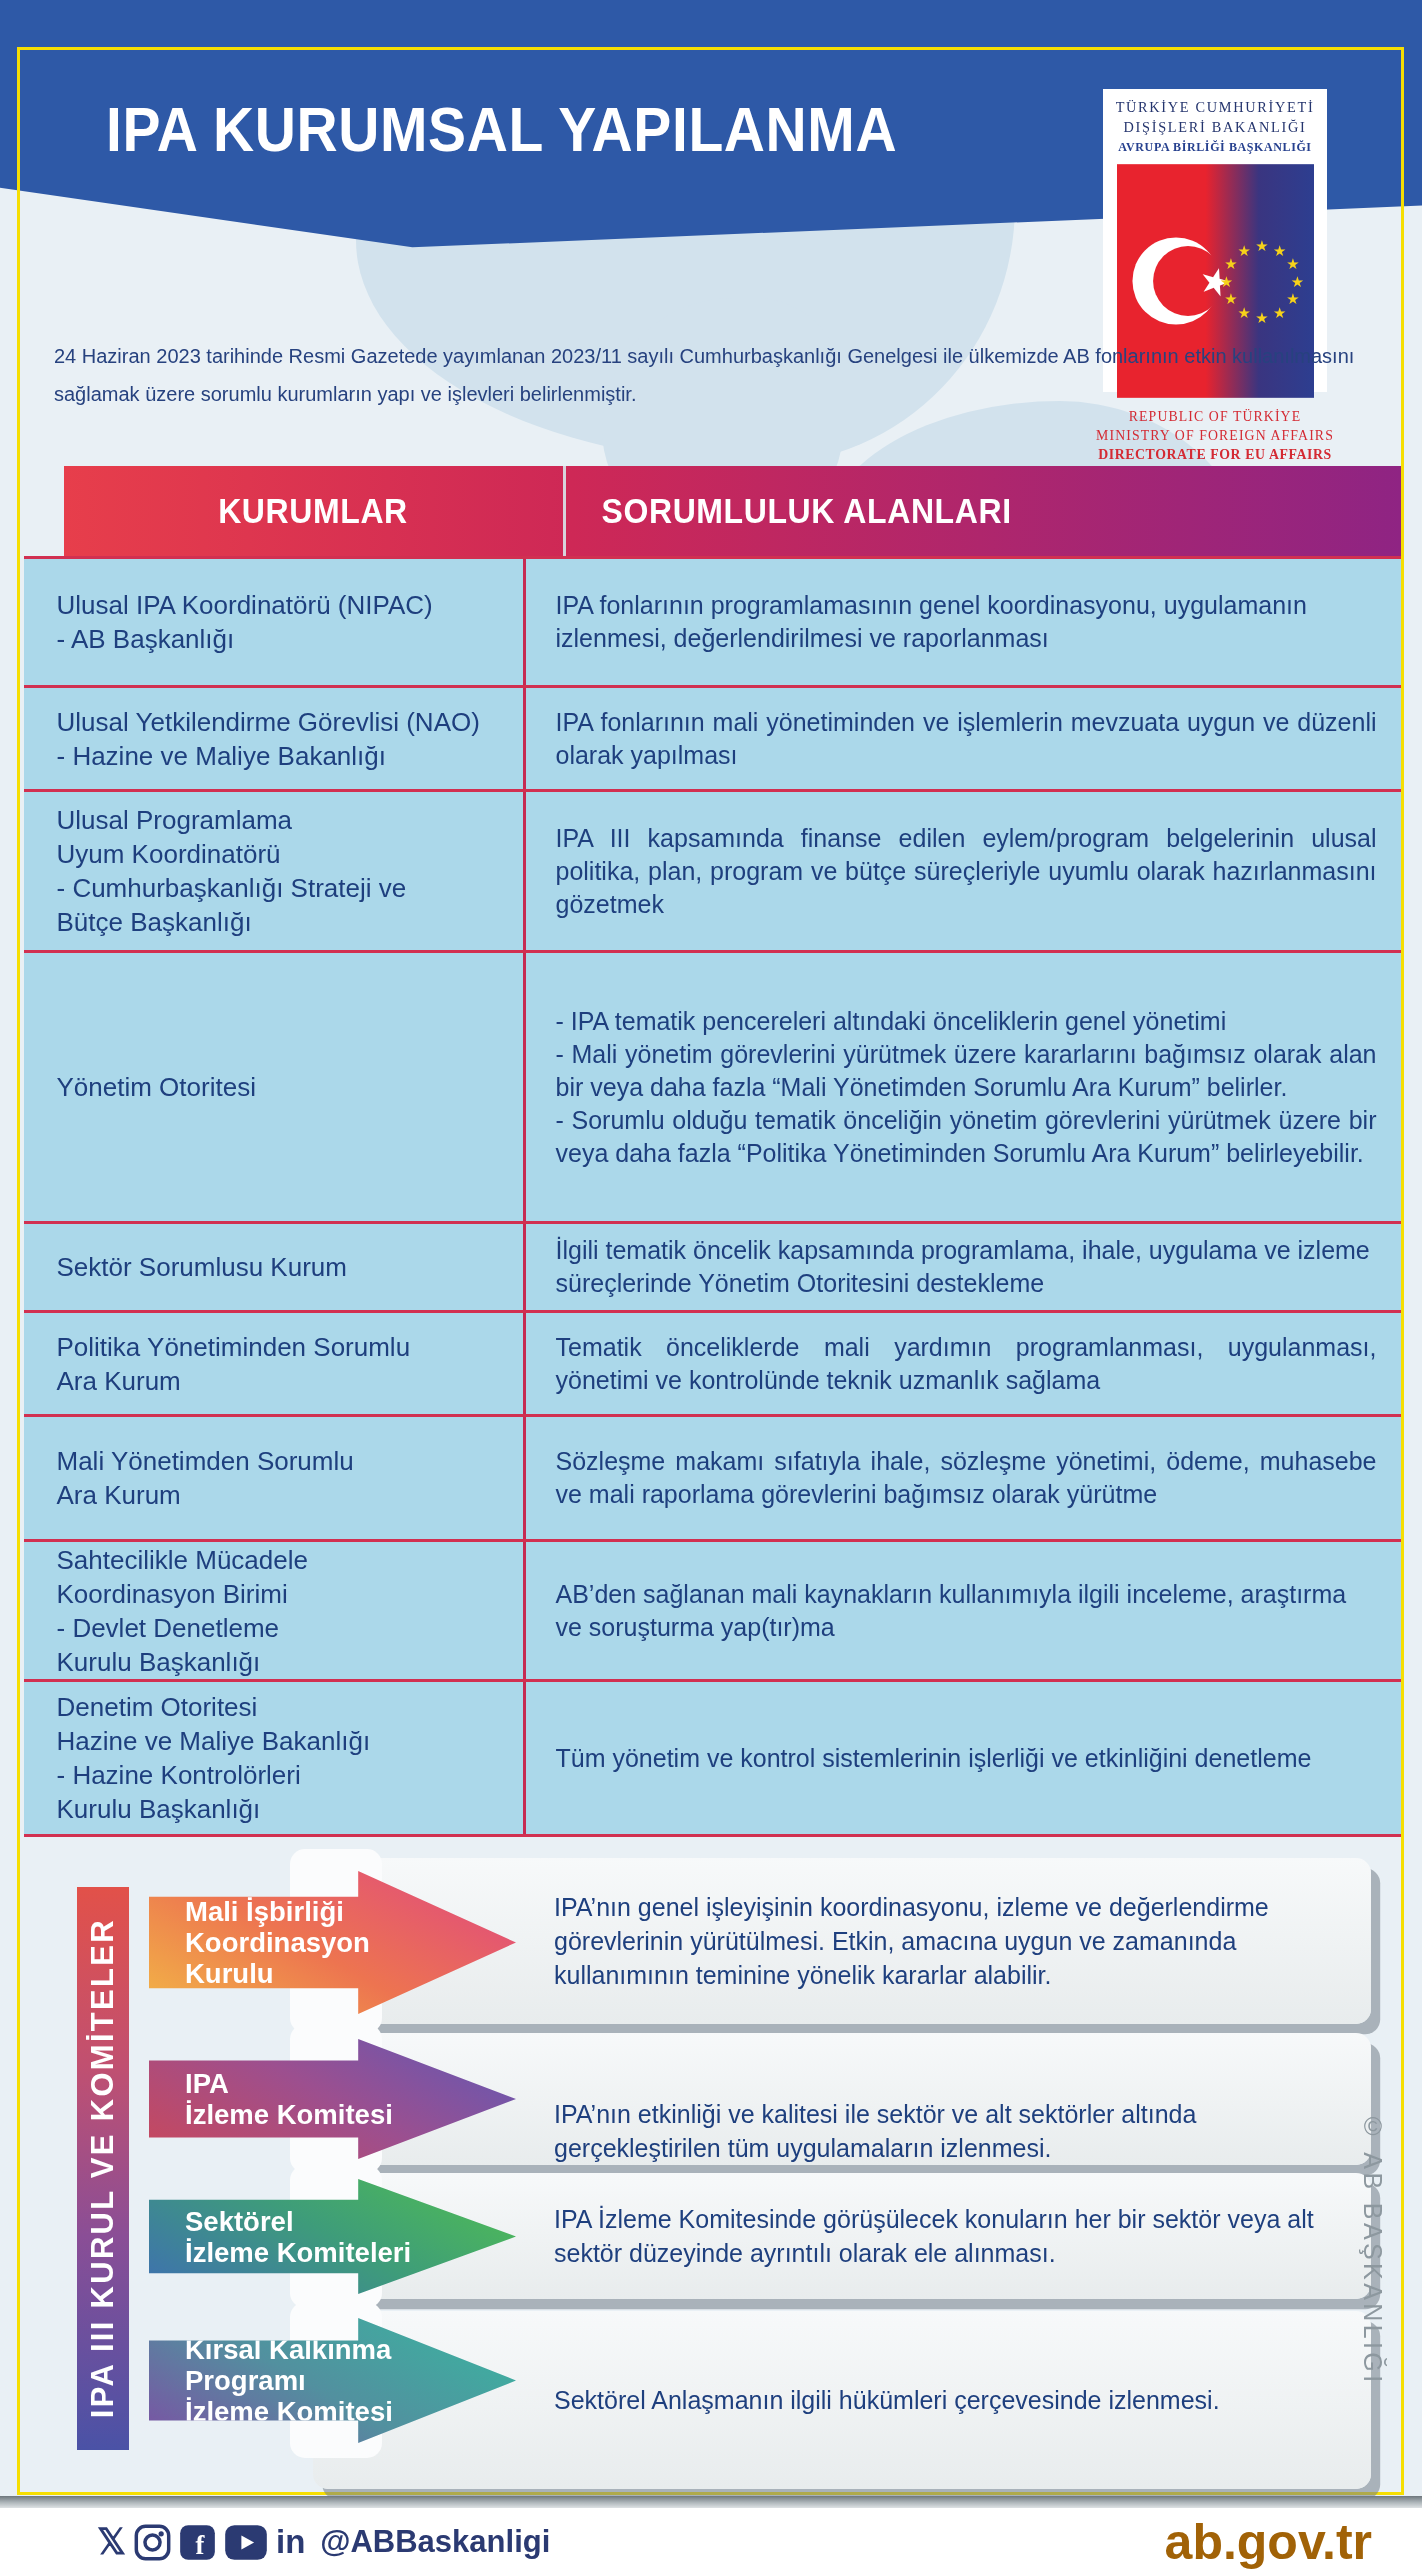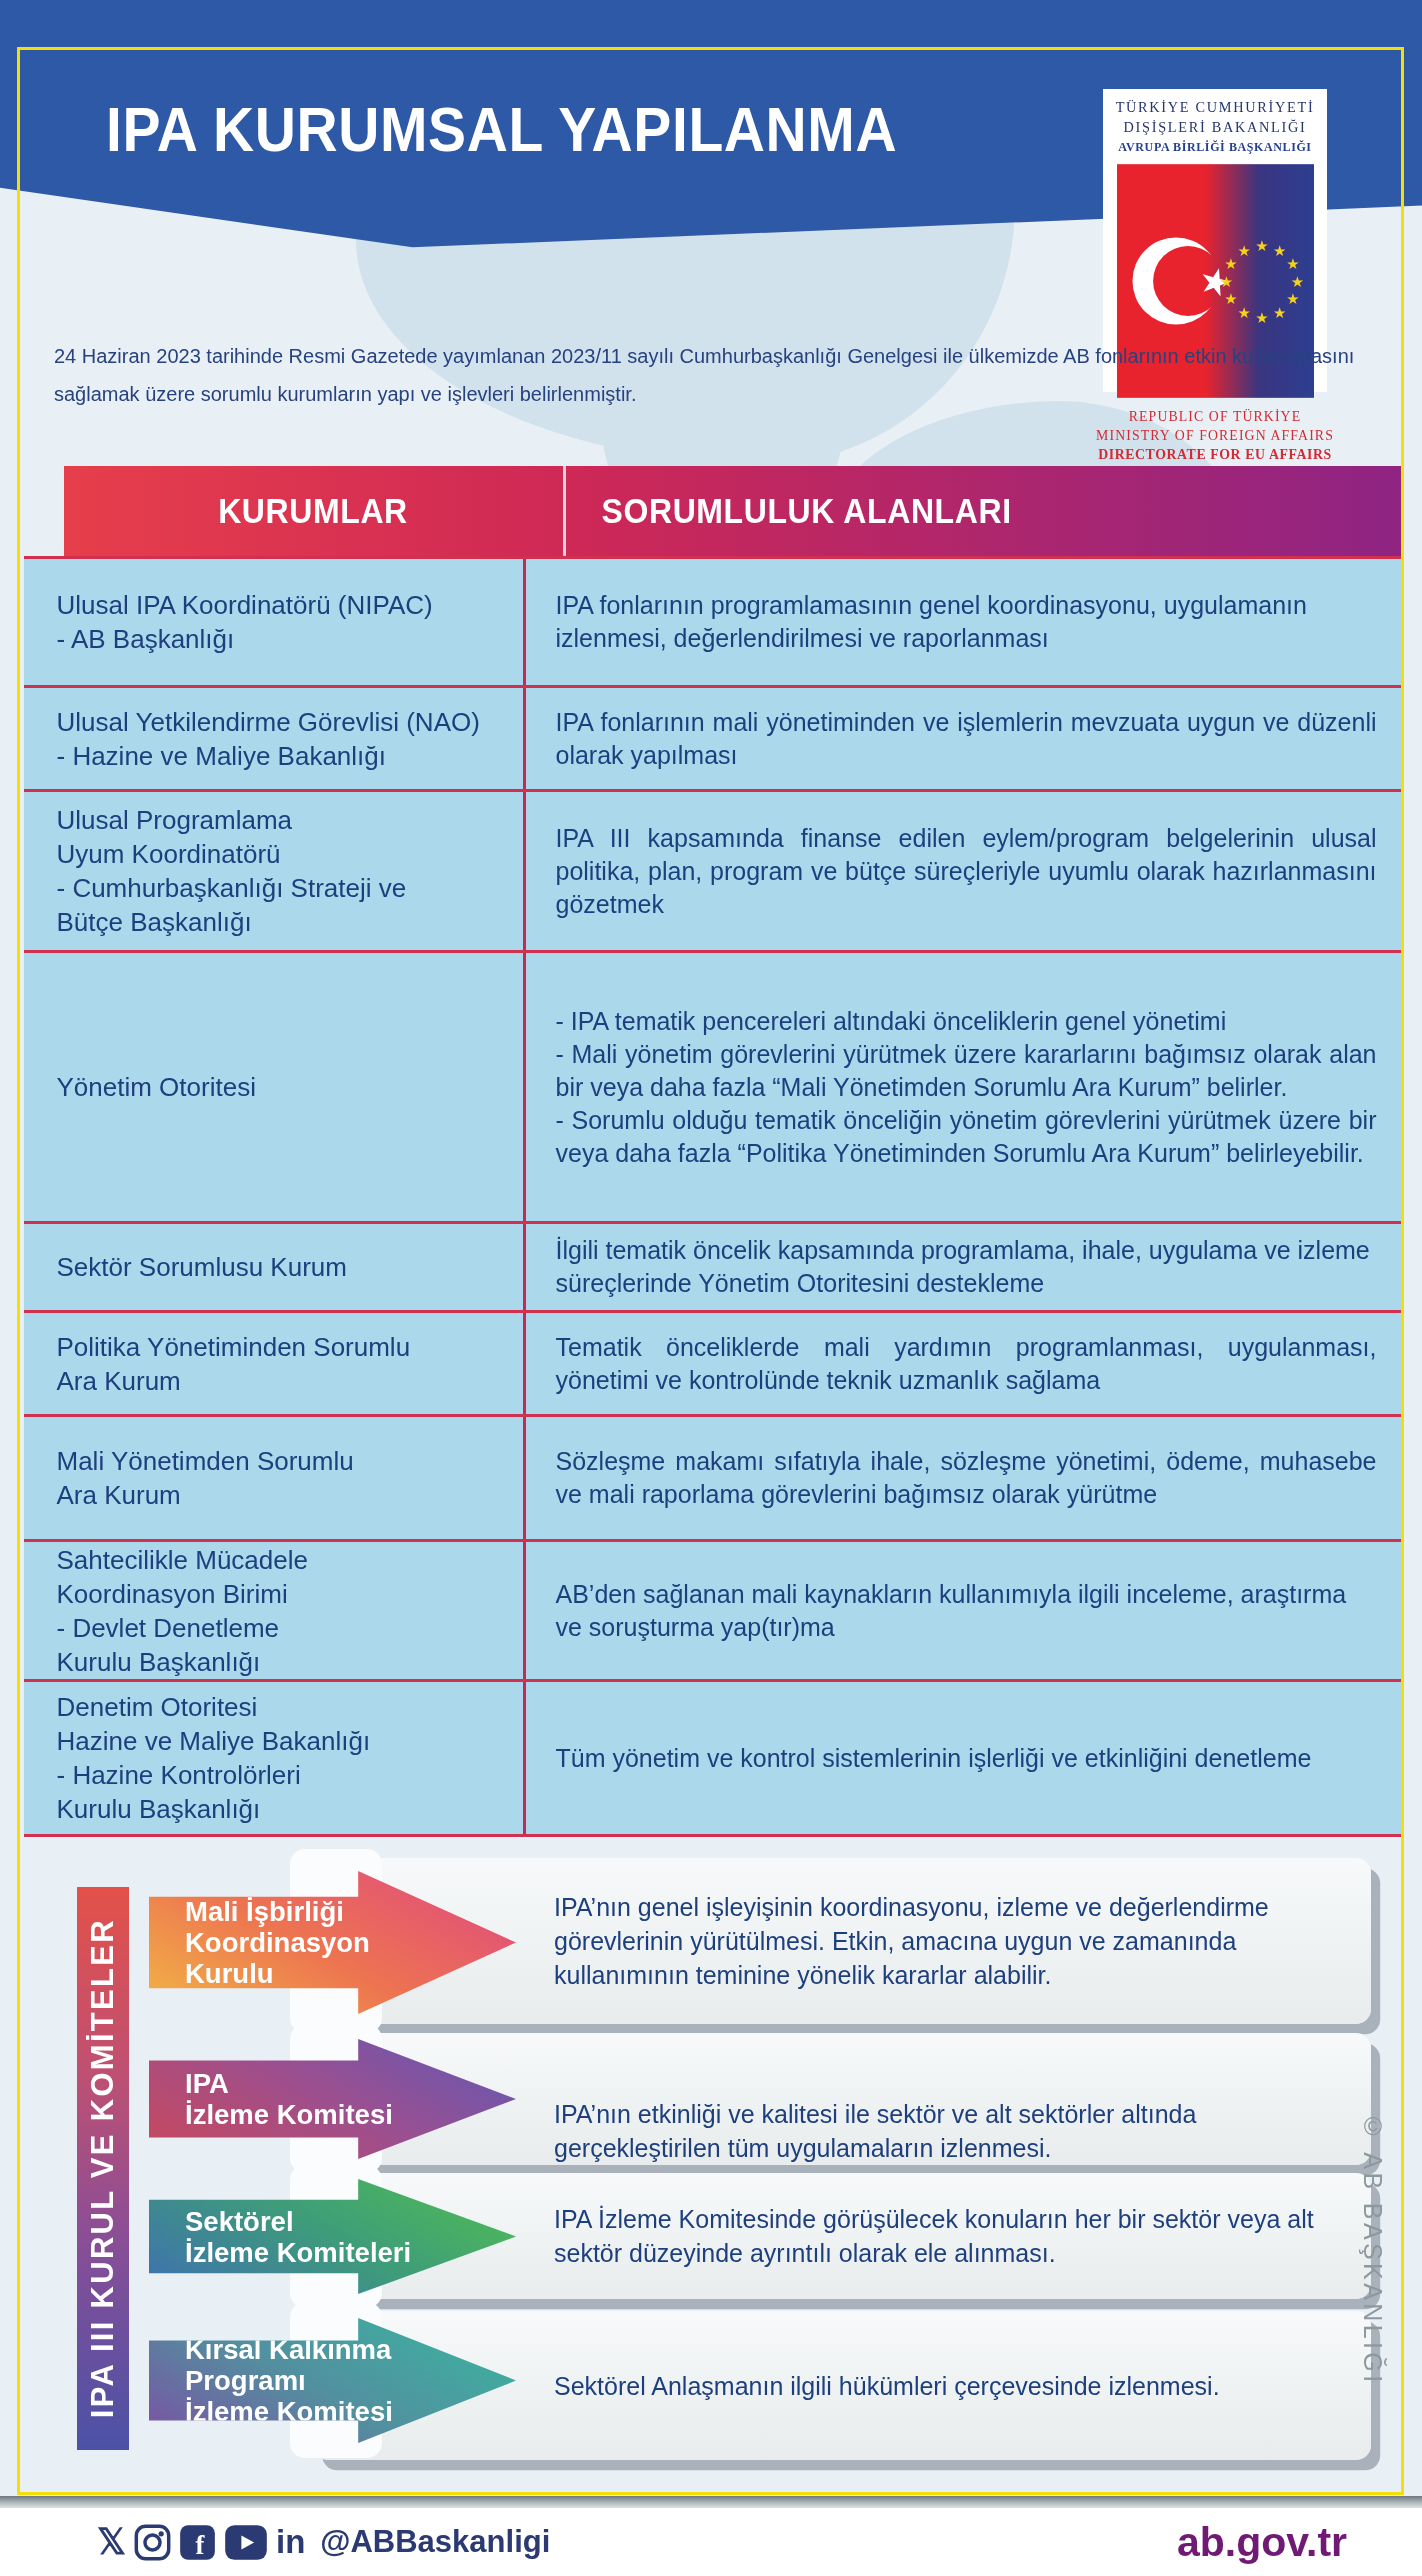--- a/index.html
+++ b/index.html
@@ -71,38 +71,38 @@
   .panel .desc{padding-left:241px;padding-right:26px;color:#1E3F7E;font-size:25px;line-height:34px;}
   .tab{position:absolute;left:290px;width:92px;background:#FBFCFD;border-radius:15px;z-index:5;}
   .arrow{position:absolute;left:149px;z-index:6;display:flex;align-items:center;
          clip-path:polygon(0 18%,57% 18%,57% 0,100% 50%,57% 100%,57% 82%,0 82%);
          padding-left:36px;box-sizing:border-box;}
   .arrow .alabel{color:#FFFFFF;font-weight:700;font-size:27.5px;line-height:31px;}
   .arrow.a1{top:1871px;height:143px;width:367px;background:linear-gradient(30deg,#F2B646,#ED7450 45%,#E04B7E 95%);}
   .arrow.a2{top:2039px;height:120px;width:367px;background:linear-gradient(30deg,#C9485B,#9C4F8F 50%,#6558B2 95%);}
   .arrow.a3{top:2179px;height:115px;width:367px;background:linear-gradient(30deg,#3E6FB1,#3E9C7A 50%,#4FBC55 95%);}
   .arrow.a4{top:2318px;height:125px;width:367px;background:linear-gradient(30deg,#7C4FA4,#52909F 45%,#3BB3A0 95%);}
-  .pA{top:1858px;height:166px;} .pB{top:2033px;height:132px;align-items:flex-end;} .pC{top:2173px;height:126px;} .pD{top:2311px;height:149px;}
+  .pA{top:1858px;height:166px;} .pB{top:2033px;height:132px;align-items:flex-end;} .pC{top:2173px;height:126px;} .pD{top:2311px;height:178px;}
   .tA{top:1849px;height:184px;} .tB{top:2024px;height:149px;} .tC{top:2165px;height:143px;} .tD{top:2302px;height:156px;}
 
   
   .copyright{left:1358px;top:2042px;height:413px;z-index:4;display:flex;align-items:center;
              color:#8D989F;font-size:25px;letter-spacing:3.4px;}
   .copyright span{writing-mode:vertical-rl;white-space:nowrap;}
 
   
   .shadowband{left:0;top:2496px;width:1422px;height:12.6px;z-index:4;
               background:linear-gradient(180deg,#6E777D 0%,#AEB6BA 50%,#E6EAEC 100%);}
   .footer{left:0;top:2508px;width:1422px;height:68px;background:#FFFFFF;z-index:4;
           display:flex;align-items:center;}
   .social{display:flex;align-items:center;gap:8px;margin-left:97px;}
   .icon{display:flex;align-items:center;justify-content:center;}
   .xicon{color:#2B3A72;font-size:36px;font-weight:700;font-family:"Liberation Sans",sans-serif;}
   .handle{color:#2B3A72;font-size:31px;font-weight:600;margin-left:6.9px;}
-  .site{margin-left:auto;margin-right:75px;color:#701a75;font-size:41px;font-weight:600;}
+  .site{margin-left:auto;margin-right:50px;color:#a16207;font-size:50px;font-weight:600;}
 </style>
 </head>
 <body>
 
 <div class="blob b1"></div>
 <div class="blob b2"></div>
 <div class="blob b3"></div>
 
 <div class="abs band"></div>
 <div class="abs frame"></div>

